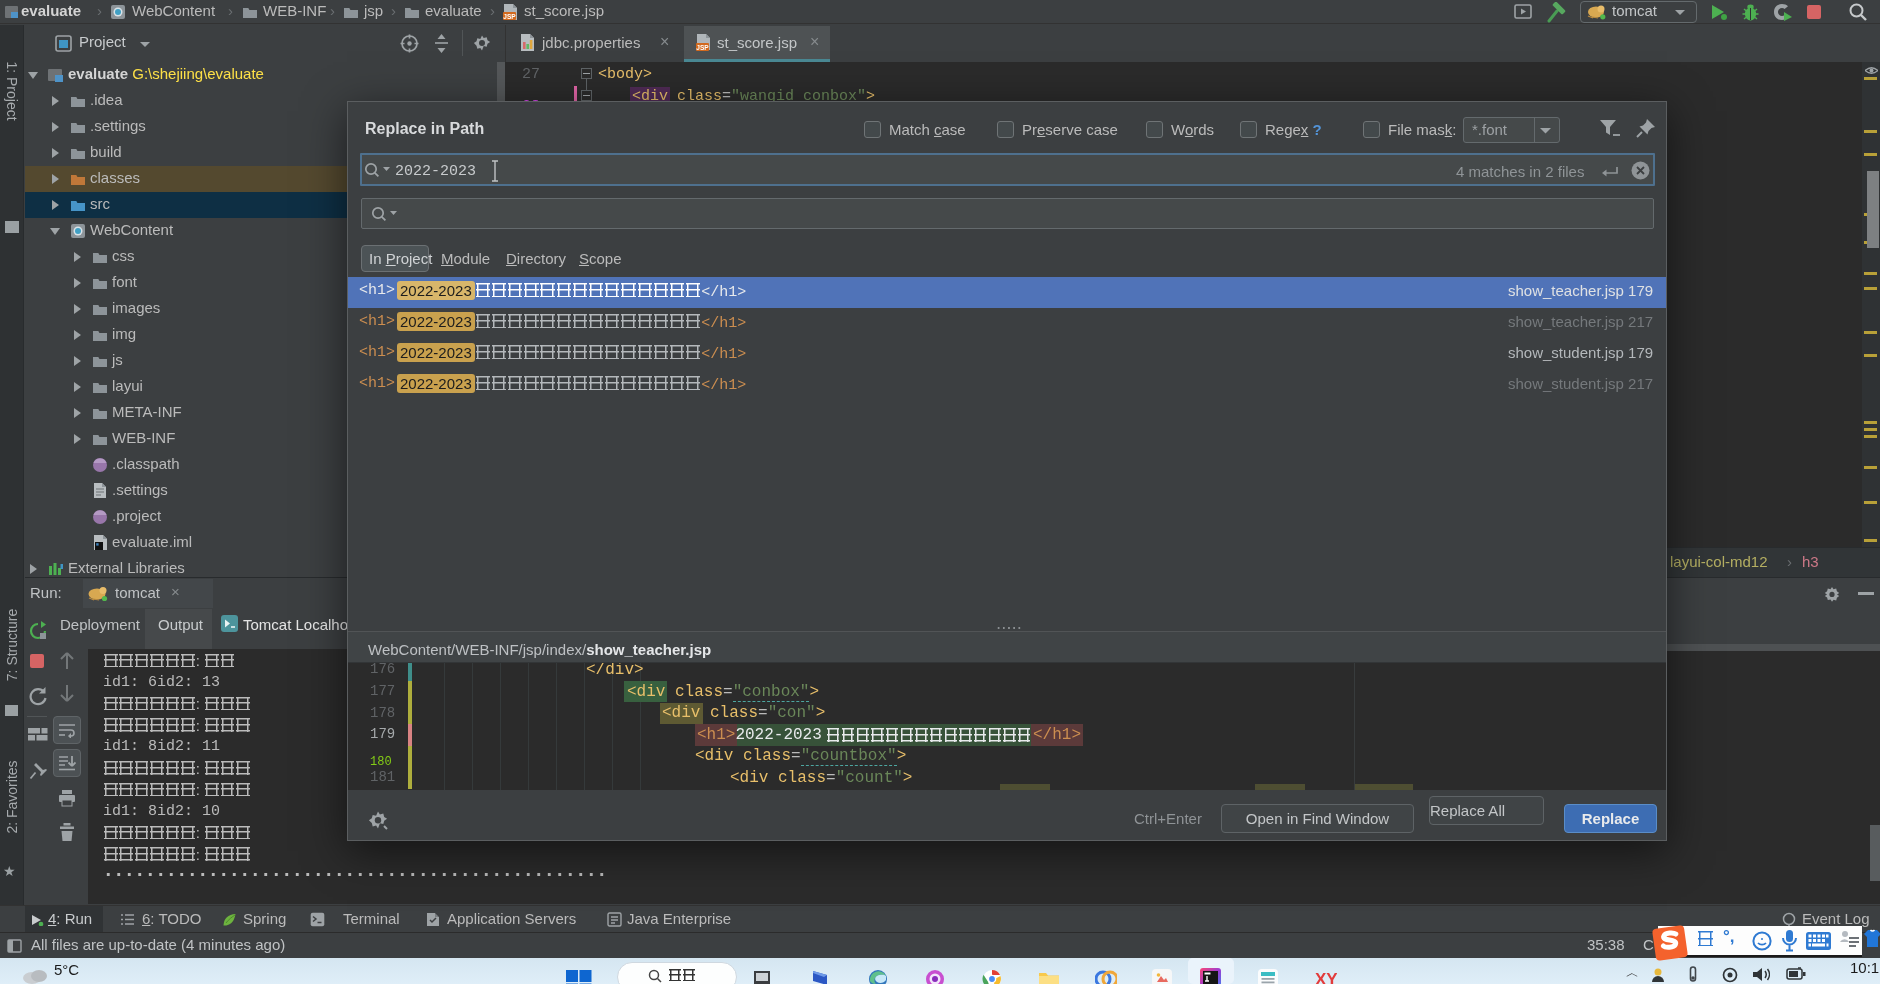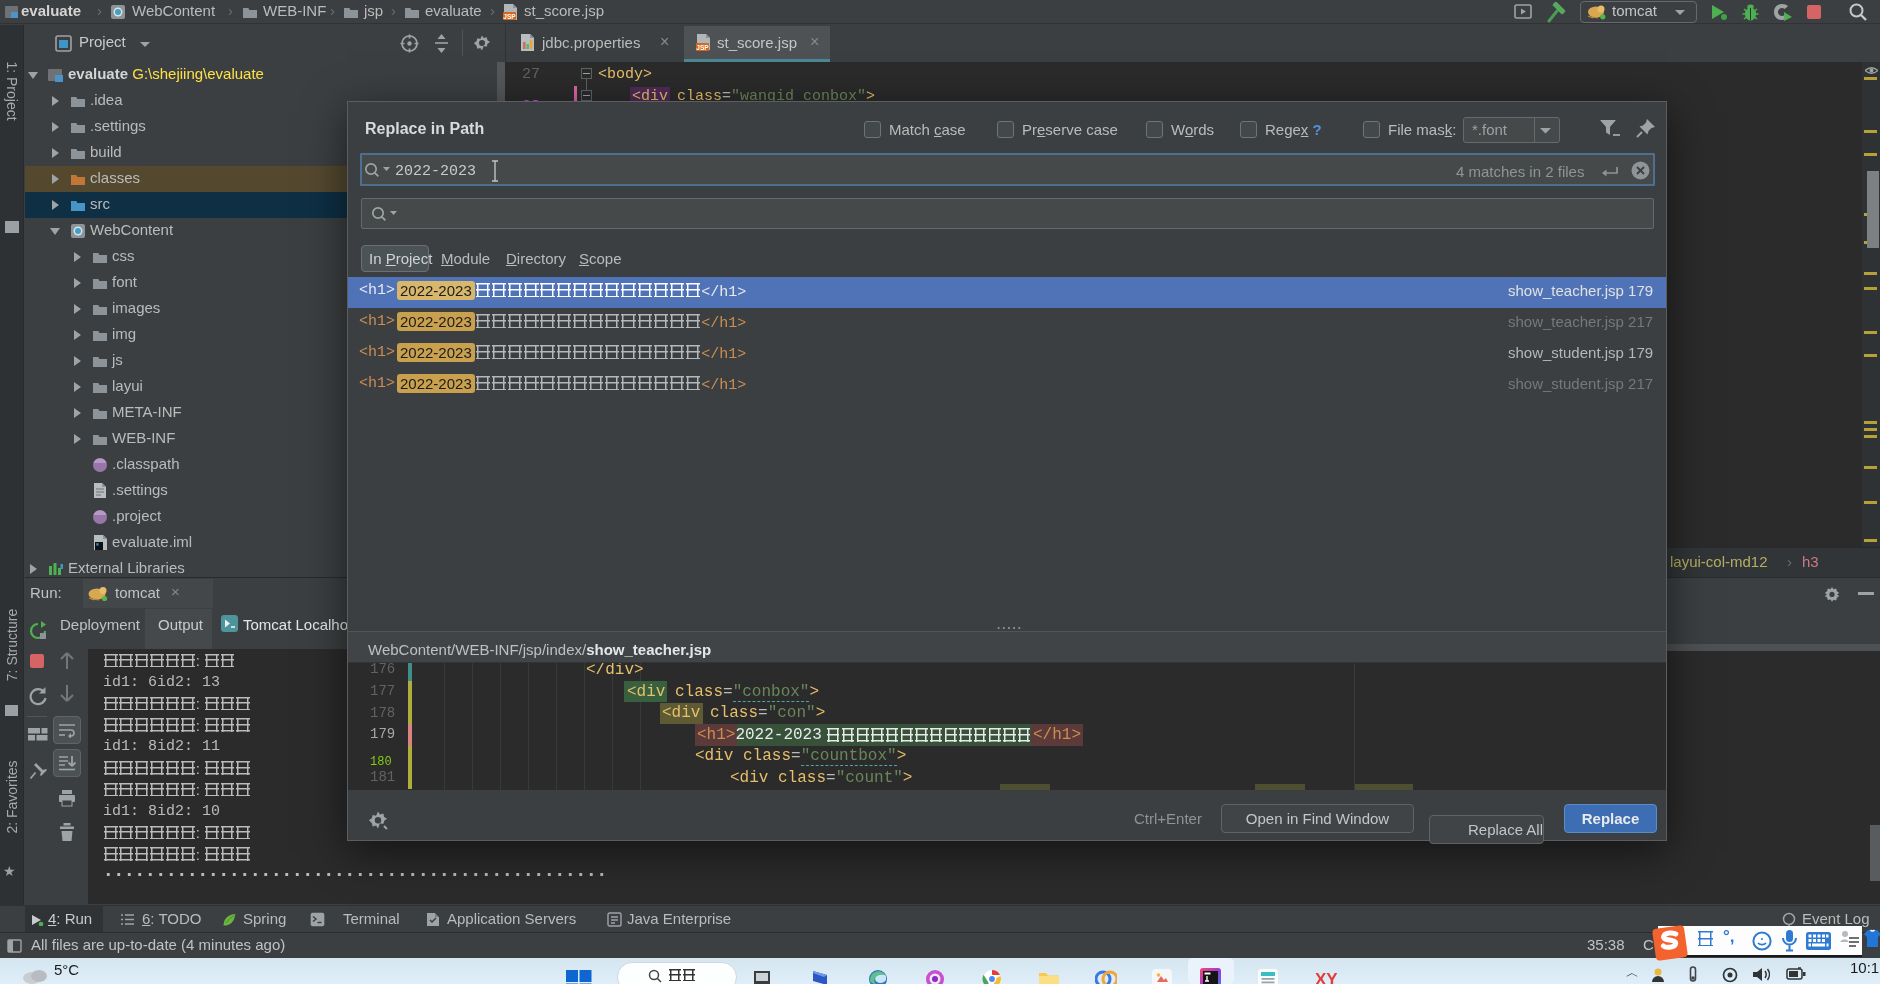--- a/index.html
+++ b/index.html
@@ -749,14 +749,14 @@
       <div class="abs" style="left:907px;top:121px;width:50px;height:6px;background:#4e4e32"></div>
       <div class="abs" style="left:1007px;top:121px;width:58px;height:6px;background:#4e4e32"></div>
     </div>
     <svg class="abs" style="left:20px;top:708px" width="20" height="20">
       <path d="M10 1.5 l1.9 2.9 3.4-.9.9 3.4 2.9 1.9-2.9 1.9-.9 3.4-3.4-.9L10 18.5l-1.9-2.9-3.4.9-.9-3.4L.9 10.2l2.9-1.9.9-3.4 3.4.9z" fill="#9ea3a6"></path>
       <circle cx="10" cy="10.2" r="3.2" fill="#3c3f41"></circle>
       <path d="M16 16 l3 3" stroke="#9ea3a6" stroke-width="2"></path>
     </svg>
     <span class="abs" style="left:786px;top:708px;color:#8f9396">Ctrl+Enter</span>
     <div class="abs" style="left:873px;top:702px;width:193px;height:29px;background:#404446;border:1px solid #5e6366;border-radius:4px;text-align:center;line-height:27px;color:#c3c6c8;font-weight:normal">Open in Find Window</div>
-    <div class="abs" style="left:1081px;top:713px;width:115px;height:29px;background:#404446;border:1px solid #5e6366;border-radius:4px;text-align:right;line-height:27px;color:#c3c6c8;font-weight:normal">Replace All</div>
+    <div class="abs" style="left:1081px;top:694px;width:115px;height:29px;background:#404446;border:1px solid #5e6366;border-radius:4px;text-align:left;line-height:27px;color:#c3c6c8;font-weight:normal">Replace All</div>
     <div class="abs" style="left:1216px;top:702px;width:93px;height:29px;background:#3d6db3;border:1px solid #5a8dc8;border-radius:4px;text-align:center;line-height:27px;color:#e8eaec;font-weight:bold">Replace</div>
   </div>
 </body></html>

